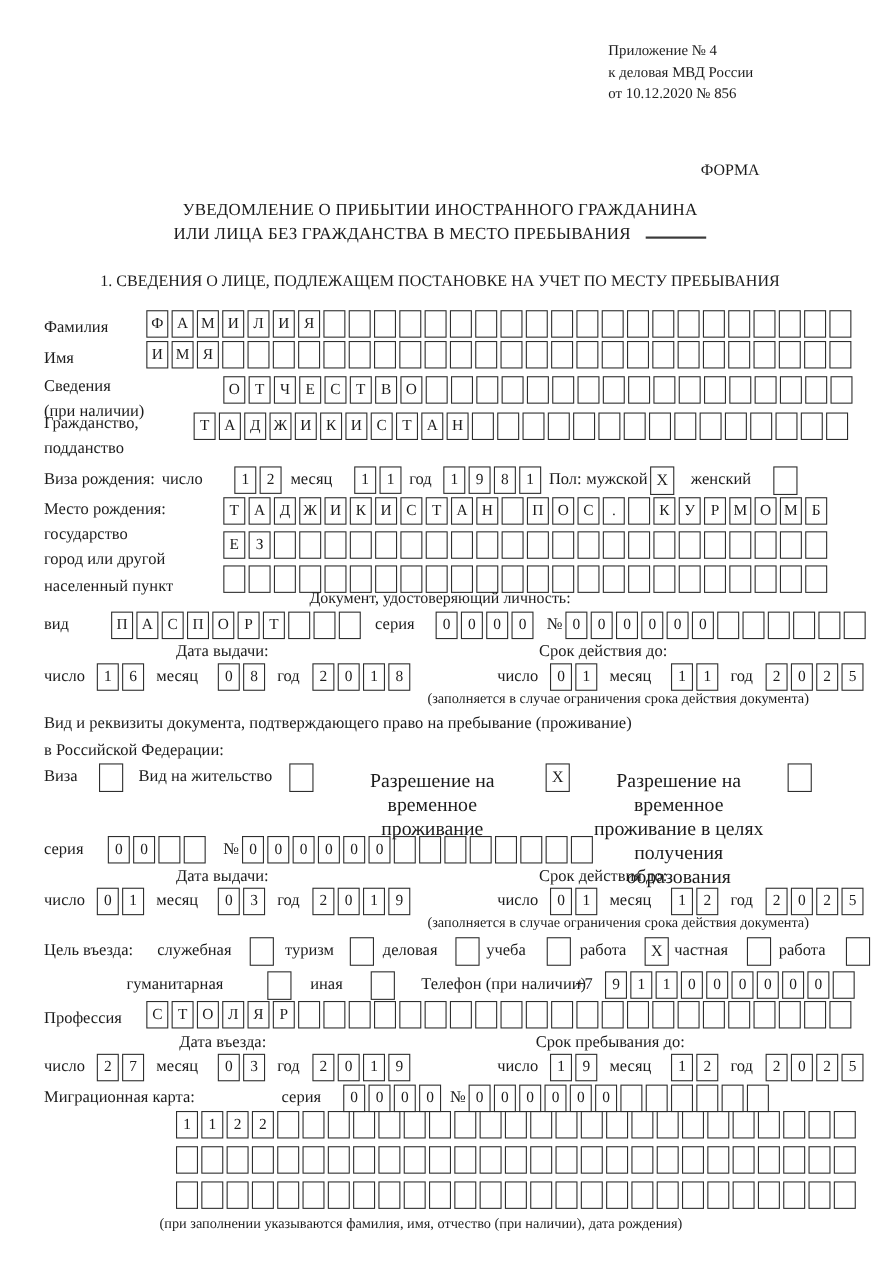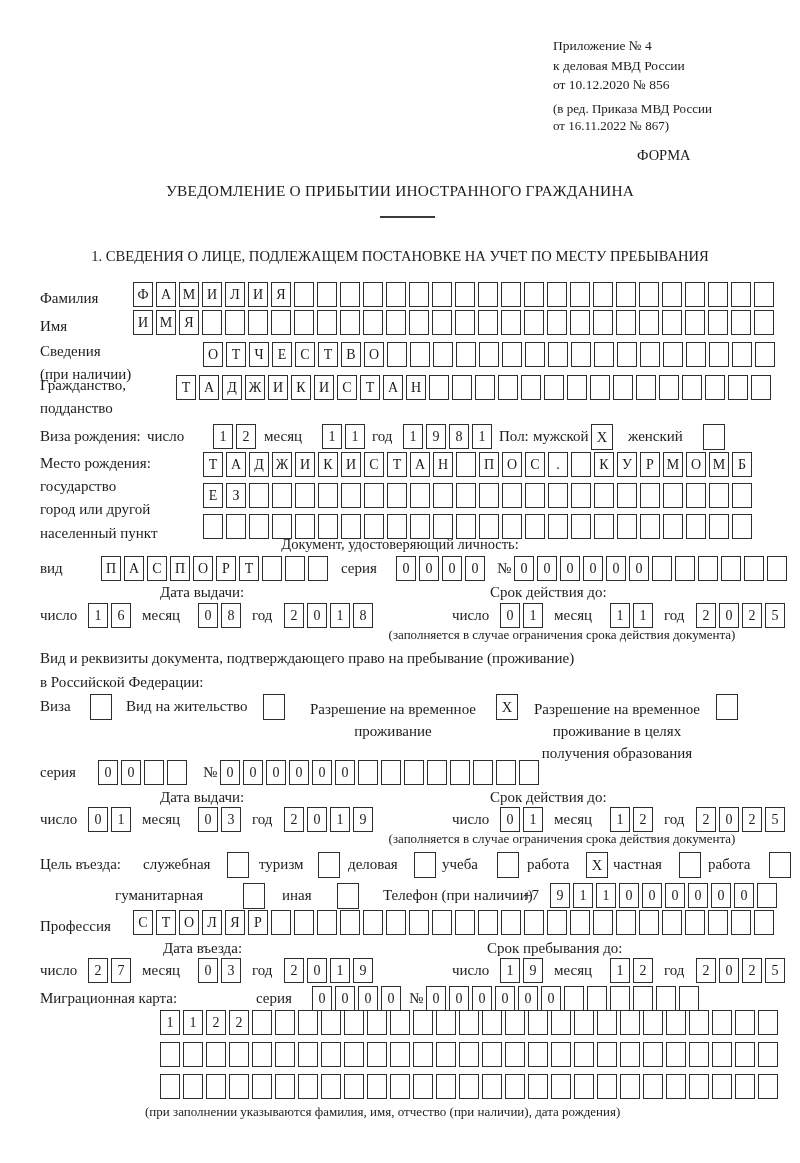--- a/index.html
+++ b/index.html
@@ -15,41 +15,37 @@
   .h2{font-size:14.5px}
   .cells{display:flex}
   .cell{flex:0 0 auto;width:20px;height:25px;margin-right:3px;border:1.5px solid #2e2e2e;
         display:flex;align-items:center;justify-content:center;font-size:14px;box-sizing:border-box}
   .box{width:22px;height:26px;border:1.5px solid #2e2e2e;display:flex;align-items:center;
        justify-content:center;font-size:14.5px;box-sizing:border-box;flex:0 0 auto}
   .hdr{font-size:13.5px;line-height:19.5px}
   .hdr-sub{margin-top:5px;font-size:13px;line-height:17.5px}
   .note{font-size:13px}
   .t-ul{display:inline-block;width:55px;border-bottom:2px solid #3a3a3a;margin-left:14px}
-  .optmulti{font-size:15px;text-align:center;white-space:pre-line;line-height:22px}
+  .optmulti{font-size:18px;text-align:center;white-space:pre-line;line-height:22px}
 </style>
 </head>
 <body>
 
 <div class="page">
 
   <div class="a hdr" style="left:553px;top:36px">
     <div>Приложение № 4</div>
     <div>к деловая МВД России</div>
     <div>от 10.12.2020 № 856</div>
-    <div class="hdr-sub">
-      <div>(в ред. Приказа МВД России</div>
-      <div>от 16.11.2022 № 867)</div>
-    </div>
   </div>
   <div class="a bold" style="left:637px;top:147px;font-size:14.5px">ФОРМА</div>
 
   <div class="a center bold title" style="top:182px">УВЕДОМЛЕНИЕ О ПРИБЫТИИ ИНОСТРАННОГО ГРАЖДАНИНА</div>
   <div class="a center bold title" style="top:204px">
-    <span class="t-ul"></span>
+    <span>ИЛИ ЛИЦА БЕЗ ГРАЖДАНСТВА В МЕСТО ПРЕБЫВАНИЯ</span><span class="t-ul"></span>
   </div>
   <div class="a center bold" style="top:248px;font-size:14.6px">1. СВЕДЕНИЯ О ЛИЦЕ, ПОДЛЕЖАЩЕМ ПОСТАНОВКЕ НА УЧЕТ ПО МЕСТУ ПРЕБЫВАНИЯ</div>
 
   <div class="r" style="left:40px;top:282px">
     <span class="lbl" style="width:93px">Фамилия</span>
     <span class="cells">
         <span class="cell">Ф</span>
         <span class="cell">А</span>
         <span class="cell">М</span>
         <span class="cell">И</span>

